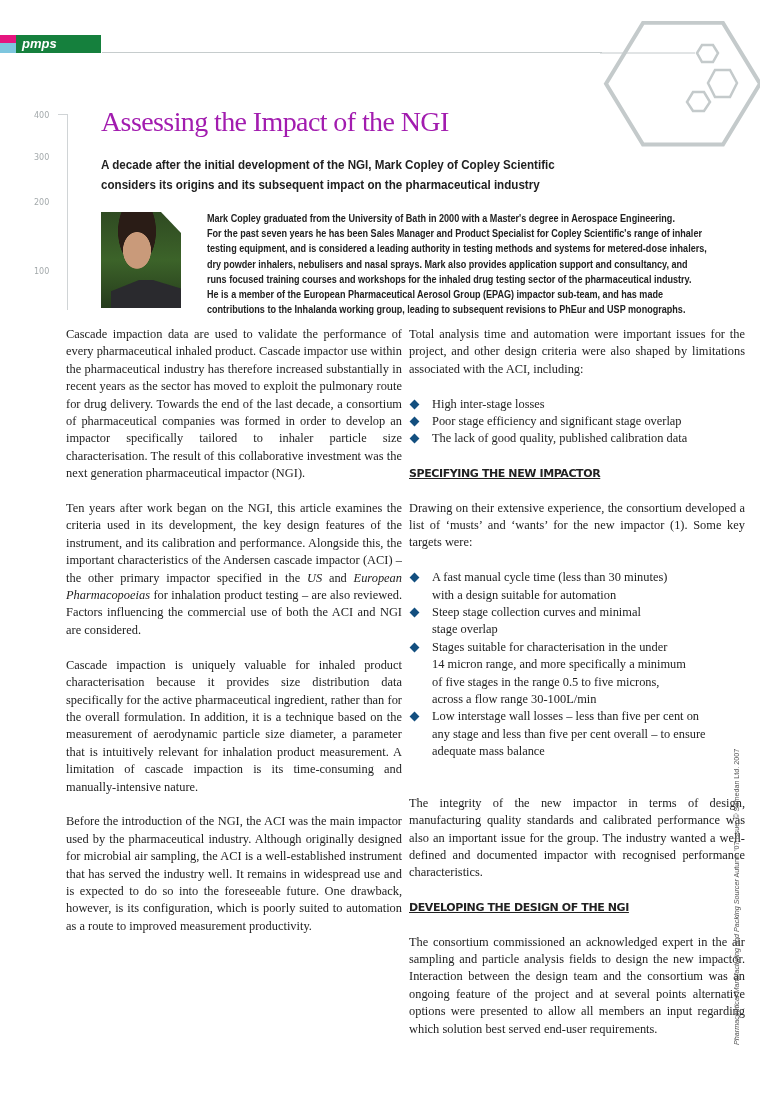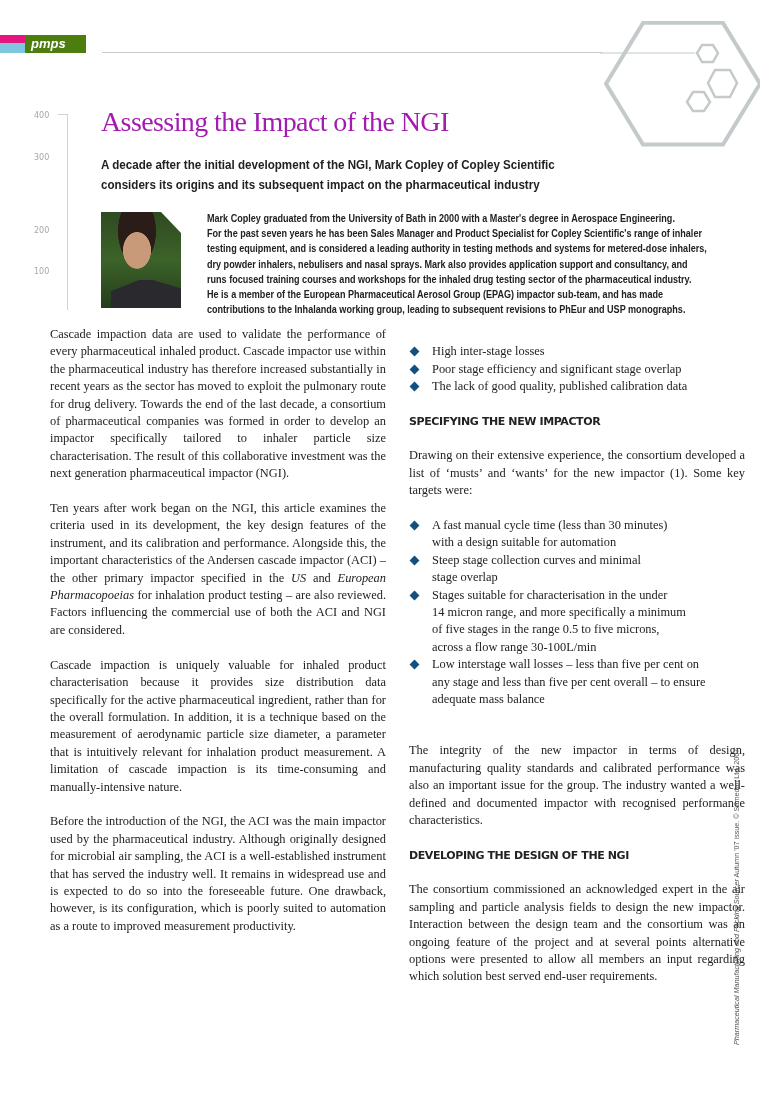--- a/index.html
+++ b/index.html
@@ -1,21 +1,21 @@
 <!DOCTYPE html>
 <html><head>
 <meta charset="utf-8">
 <style>
   html, body { margin: 0; padding: 0; background: #ffffff; }
   body { width: 783px; height: 1115px; position: relative; overflow: hidden; font-family: "Liberation Serif", serif; color: #222; }
 
   
   .hdr-pink { position: absolute; left: 0; top: 35px; width: 27px; height: 8px; background: #e5157f; }
   .hdr-cyan { position: absolute; left: 0; top: 43px; width: 27px; height: 10px; background: #7ec6de; }
-  .hdr-tab { position: absolute; left: 25px; top: 35px; width: 61px; height: 18px; background: #4d7c0f; }
+  .hdr-tab { position: absolute; left: 16px; top: 35px; width: 85px; height: 18px; background: #15803d; }
   .hdr-tab span { position: absolute; left: 6px; top: 1px; font-family: "Liberation Sans", sans-serif; font-weight: bold; font-style: italic; font-size: 13px; color: #ffffff; }
   .hdr-line { position: absolute; left: 102px; top: 52px; width: 500px; height: 1px; background: #c6cccd; }
 
   
   .hex-logo { position: absolute; left: 600px; top: 18px; width: 160px; height: 135px; }
 
   
   .ruler-num { position: absolute; left: 34px; font-family: "DejaVu Sans", sans-serif; font-size: 8px; color: #a3a9ab; }
   .ruler-line { position: absolute; left: 67px; top: 115px; width: 1px; height: 195px; background: #d0d4d6; }
   .ruler-tick { position: absolute; left: 58px; top: 114px; width: 10px; height: 1px; background: #d0d4d6; }
@@ -25,25 +25,25 @@
   .subtitle { position: absolute; left: 101px; top: 155px; width: 520px; font-family: "Liberation Sans", sans-serif; font-weight: bold; font-size: 13.5px; line-height: 20px; color: #222; transform: scaleX(0.86); transform-origin: left top; white-space: nowrap; }
 
   
   .author-photo { position: absolute; left: 101px; top: 212px; width: 80px; height: 96px; clip-path: polygon(0 0, 75% 0, 100% 22%, 100% 100%, 0 100%); background: radial-gradient(ellipse at 45% 40%, #c99a7a 0 22%, transparent 23%), radial-gradient(ellipse at 45% 20%, #2a1c16 0 30%, transparent 31%), linear-gradient(180deg, #2f4a22 0%, #3c6329 50%, #253b1c 100%); }
   .author-photo::after { content: ""; position: absolute; left: 10px; right: 0; bottom: 0; height: 28px; background: #2a2a2e; clip-path: polygon(0 40%, 40% 0, 60% 0, 100% 30%, 100% 100%, 0 100%); }
   .author-bio { position: absolute; left: 207px; top: 211px; width: 600px; font-family: "Liberation Sans", sans-serif; font-weight: bold; font-size: 10.6px; line-height: 15.2px; color: #222; transform: scaleX(0.855); transform-origin: left top; }
   .author-bio div { white-space: nowrap; }
 
   
   .col { position: absolute; top: 326px; width: 336px; font-size: 12.4px; line-height: 17.4px; color: #222; }
-  .col-left { left: 50px; }
+  .col-left { left: 66px; }
   .col-right { left: 409px; }
   .col p { margin: 0; text-align: justify; }
   .col p + p, .col .gap { margin-top: 17.4px; }
-  .col h3 { margin: 17.4px 0 17.4px 0; font-family: "DejaVu Sans", sans-serif; font-weight: bold; font-size: 11px; line-height: 17px; color: #222; letter-spacing: -0.4px; }
+  .col h3 { margin: 17.4px 0 17.4px 0; font-family: "DejaVu Sans", sans-serif; font-weight: bold; font-size: 11px; line-height: 17px; color: #222; letter-spacing: -0.4px; text-decoration: underline; }
   .col ul { list-style: none; margin: 17.4px 0 0 0; padding: 0; }
   .col ul li { position: relative; padding-left: 23px; }
   .col ul li .bullet { position: absolute; left: 2px; top: 5px; width: 7px; height: 7px; background: #134f7f; transform: rotate(45deg); }
   .col em { font-style: italic; }
 
   
   .credit { position: absolute; left: 732px; top: 1045px; transform: rotate(-90deg); transform-origin: left top; font-family: "Liberation Sans", sans-serif; font-size: 7.2px; color: #555; white-space: nowrap; }
   .credit i { font-style: italic; }
 </style>
 </head>
@@ -61,21 +61,21 @@
   <polygon points="51,5 131,5 168,67 131,129 51,129 14,67" transform="translate(-8,0) scale(1,0.98)" fill="none" stroke="#c4cacb" stroke-width="4"></polygon>
   <polygon points="102,27 113,27 118,35 113,44 102,44 97,35" fill="none" stroke="#c4cacb" stroke-width="2.5"></polygon>
   <polygon points="115,52 130,52 137,65 130,79 115,79 108,65" fill="none" stroke="#c4cacb" stroke-width="2.5"></polygon>
   <polygon points="93,74 104,74 110,84 104,93 93,93 87,84" fill="none" stroke="#c4cacb" stroke-width="2.5"></polygon>
 </svg>
 
 <div class="ruler-tick"></div>
 <div class="ruler-line"></div>
 <div class="ruler-num" style="top:111px">400</div>
 <div class="ruler-num" style="top:153px">300</div>
-<div class="ruler-num" style="top:226px">200</div>
+<div class="ruler-num" style="top:198px">200</div>
 <div class="ruler-num" style="top:267px">100</div>
 
 <div class="title">Assessing the Impact of the NGI</div>
 <div class="subtitle">
   <div>A decade after the initial development of the NGI, Mark Copley of Copley Scientific</div>
   <div>considers its origins and its subsequent impact on the pharmaceutical industry</div>
 </div>
 
 <div class="author-photo"></div>
 <div class="author-bio">
@@ -89,20 +89,21 @@
 </div>
 
 <div class="col col-left">
   <p>Cascade impaction data are used to validate the performance of every pharmaceutical inhaled product. Cascade impactor use within the pharmaceutical industry has therefore increased substantially in recent years as the sector has moved to exploit the pulmonary route for drug delivery. Towards the end of the last decade, a consortium of pharmaceutical companies was formed in order to develop an impactor specifically tailored to inhaler particle size characterisation. The result of this collaborative investment was the next generation pharmaceutical impactor (NGI).</p>
   <p><span>Ten years after work began on the NGI, this article examines the criteria used in its development, the key design features of the instrument, and its calibration and performance. Alongside this, the important characteristics of the Andersen cascade impactor (ACI) – the other primary impactor specified in the </span><em>US</em><span> and </span><em>European Pharmacopoeias</em><span> for inhalation product testing – are also reviewed. Factors influencing the commercial use of both the ACI and NGI are considered.</span></p>
   <p>Cascade impaction is uniquely valuable for inhaled product characterisation because it provides size distribution data specifically for the active pharmaceutical ingredient, rather than for the overall formulation. In addition, it is a technique based on the measurement of aerodynamic particle size diameter, a parameter that is intuitively relevant for inhalation product measurement. A limitation of cascade impaction is its time-consuming and manually-intensive nature.</p>
   <p>Before the introduction of the NGI, the ACI was the main impactor used by the pharmaceutical industry. Although originally designed for microbial air sampling, the ACI is a well-established instrument that has served the industry well. It remains in widespread use and is expected to do so into the foreseeable future. One drawback, however, is its configuration, which is poorly suited to automation as a route to improved measurement productivity.</p>
 </div>
 
 <div class="col col-right">
+  <p>Total analysis time and automation were important issues for the project, and other design criteria were also shaped by limitations associated with the ACI, including:</p>
   <ul>
     <li><span class="bullet"></span><span>High inter-stage losses</span></li>
     <li><span class="bullet"></span><span>Poor stage efficiency and significant stage overlap</span></li>
     <li><span class="bullet"></span><span>The lack of good quality, published calibration data</span></li>
   </ul>
   <h3>SPECIFYING THE NEW IMPACTOR</h3>
   <p>Drawing on their extensive experience, the consortium developed a list of ‘musts’ and ‘wants’ for the new impactor (1). Some key targets were:</p>
   <ul>
     <li><span class="bullet"></span><span>A fast manual cycle time (less than 30 minutes)</span><br><span>with a design suitable for automation</span></li>
     <li><span class="bullet"></span><span>Steep stage collection curves and minimal</span><br><span>stage overlap</span></li>

